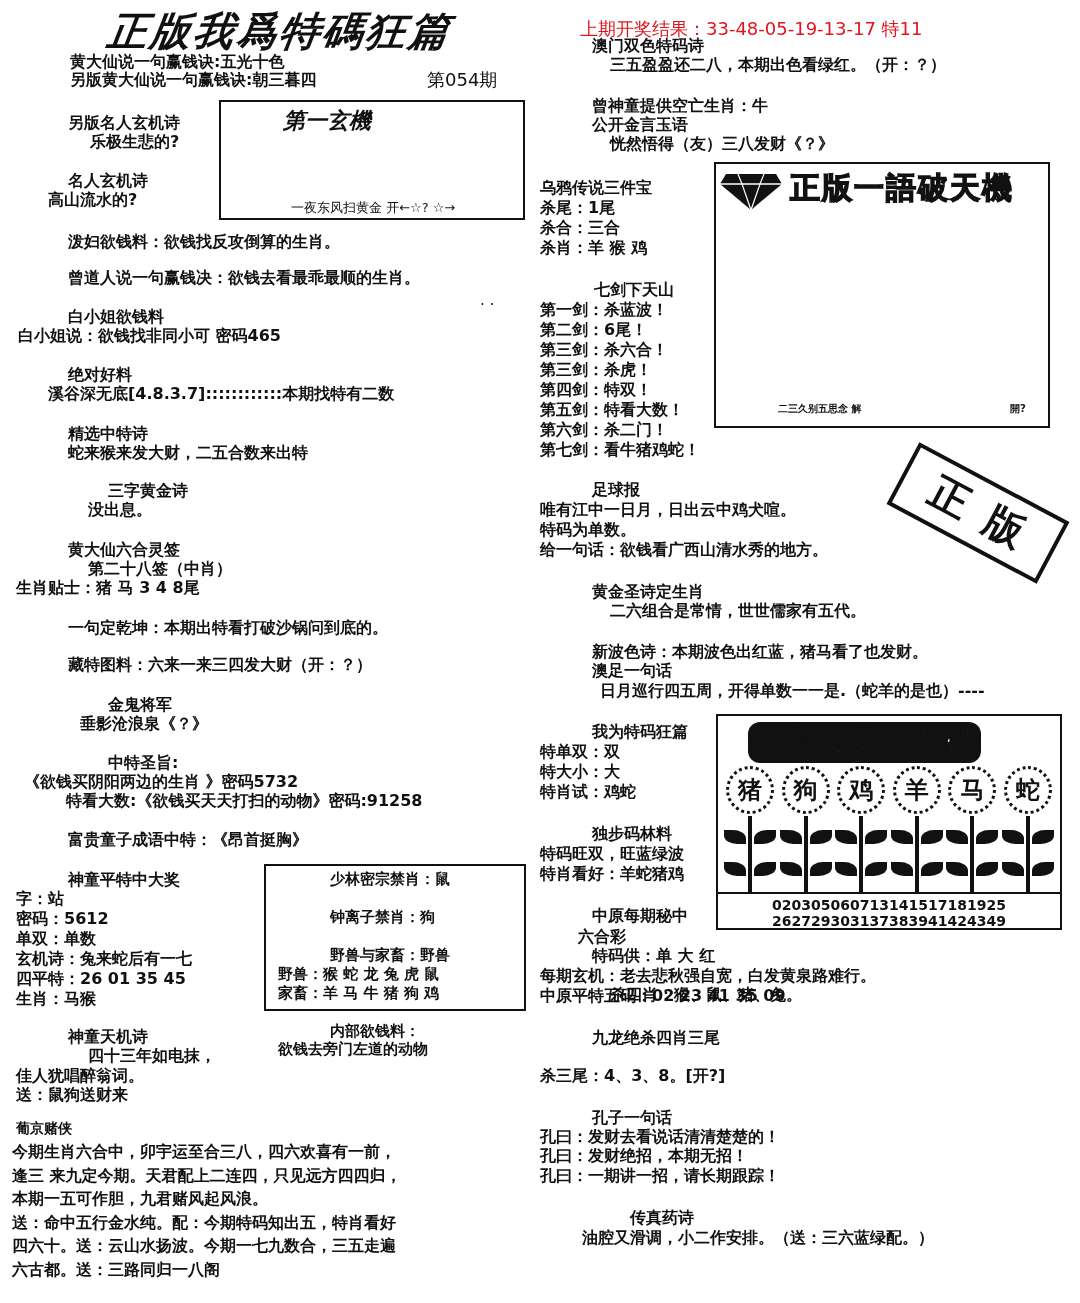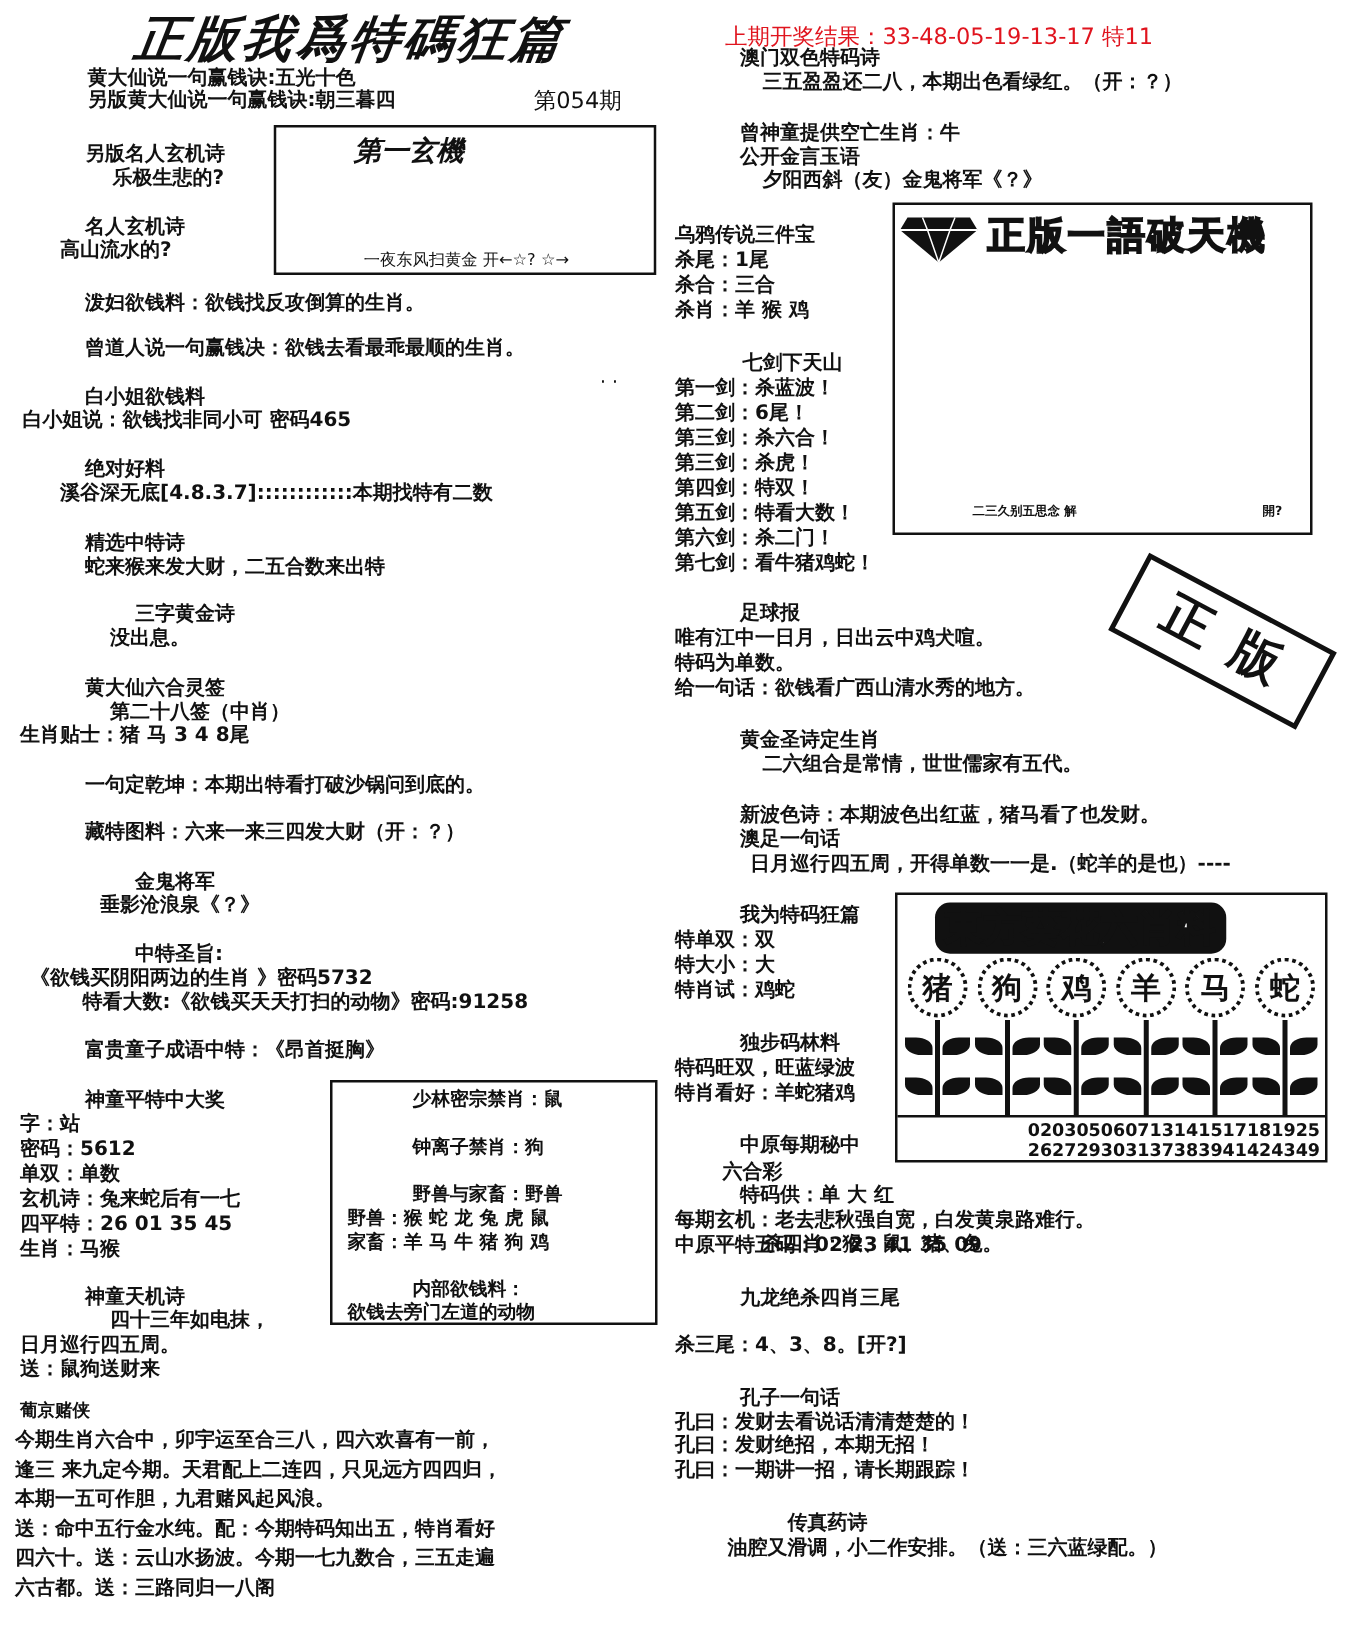--- a/index.html
+++ b/index.html
@@ -48,22 +48,22 @@
     width: 48px; height: 48px; border-radius: 50%; border: 3px dotted #111;
     margin: 0 auto; display: flex; align-items: center; justify-content: center;
     font-size: 24px; font-weight: 900;
   }
   .flower .stem { position: absolute; left: 24px; top: 50px; width: 4px; height: 76px; background: #111; }
   .flower .leaf { position: absolute; width: 22px; height: 14px; background: #111; border-radius: 0 60% 0 60%; }
   .numbers {
     position: absolute; left: 0; top: 176px; width: 342px; border-top: 2px solid #111;
     font-size: 14px; padding: 3px 4px 0 4px; line-height: 16px;
   }
-  .numbers .row { display: flex; justify-content: flex-end; }
-  .box4 { left: 264px; top: 864px; width: 262px; height: 196px; text-align: right; }
+  .numbers .row { display: flex; justify-content: center; }
+  .box4 { left: 264px; top: 864px; width: 262px; height: 147px; text-align: right; }
   .box4 .l { position: absolute; font-size: 15px; line-height: 18px; white-space: nowrap; }
 </style>
 </head>
 <body>
 
 <div class="abs title">正版我爲特碼狂篇</div>
 <div class="abs result">上期开奖结果：33-48-05-19-13-17 特11</div>
 <div class="abs issue">第054期</div>
 
 <div class="abs t16" style="left:70px;top:52px">黄大仙说一句赢钱诀:五光十色</div>
@@ -114,21 +114,21 @@
 <div class="abs t16" style="left:68px;top:870px">神童平特中大奖</div>
 <div class="abs t16" style="left:16px;top:889px">字：站</div>
 <div class="abs t16" style="left:16px;top:909px">密码：5612</div>
 <div class="abs t16" style="left:16px;top:929px">单双：单数</div>
 <div class="abs t16" style="left:16px;top:949px">玄机诗：兔来蛇后有一七</div>
 <div class="abs t16" style="left:16px;top:969px">四平特：26   01   35   45</div>
 <div class="abs t16" style="left:16px;top:989px">生肖：马猴</div>
 
 <div class="abs t16" style="left:68px;top:1027px">神童天机诗</div>
 <div class="abs t16" style="left:88px;top:1046px">四十三年如电抹，</div>
-<div class="abs t16" style="left:16px;top:1066px">日月巡行四五周。</div>
+<div class="abs t16" style="left:16px;top:1066px">佳人犹唱醉翁词。</div>
 <div class="abs t16" style="left:16px;top:1085px">送：鼠狗送财来</div>
 
 <div class="box box4">
   <div class="l" style="left:64px;top:4px">少林密宗禁肖：鼠</div>
   <div class="l" style="left:64px;top:42px">钟离子禁肖：狗</div>
   <div class="l" style="left:64px;top:80px">野兽与家畜：野兽</div>
   <div class="l" style="left:12px;top:99px">野兽：猴 蛇 龙 兔 虎 鼠</div>
   <div class="l" style="left:12px;top:118px">家畜：羊 马 牛 猪 狗 鸡</div>
   <div class="l" style="left:64px;top:156px">内部欲钱料：</div>
   <div class="l" style="left:12px;top:174px">欲钱去旁门左道的动物</div>
@@ -139,21 +139,21 @@
 <div class="abs t16" style="left:12px;top:1166px">逢三 来九定今期。天君配上二连四，只见远方四四归，</div>
 <div class="abs t16" style="left:12px;top:1189px">本期一五可作胆，九君赌风起风浪。</div>
 <div class="abs t16" style="left:12px;top:1213px">送：命中五行金水纯。配：今期特码知出五，特肖看好</div>
 <div class="abs t16" style="left:12px;top:1236px">四六十。送：云山水扬波。今期一七九数合，三五走遍</div>
 <div class="abs t16" style="left:12px;top:1260px">六古都。送：三路同归一八阁</div>
 
 <div class="abs t16" style="left:592px;top:36px">澳门双色特码诗</div>
 <div class="abs t16" style="left:610px;top:55px">三五盈盈还二八，本期出色看绿红。（开：？）</div>
 <div class="abs t16" style="left:592px;top:96px">曾神童提供空亡生肖：牛</div>
 <div class="abs t16" style="left:592px;top:115px">公开金言玉语</div>
-<div class="abs t16" style="left:610px;top:134px">夕阳西斜（友）金鬼将军《？》</div>
+<div class="abs t16" style="left:610px;top:134px">恍然悟得（友）三八发财《？》</div>
 
 <div class="abs t16" style="left:540px;top:178px">乌鸦传说三件宝</div>
 <div class="abs t16" style="left:540px;top:198px">杀尾：1尾</div>
 <div class="abs t16" style="left:540px;top:218px">杀合：三合</div>
 <div class="abs t16" style="left:540px;top:238px">杀肖：羊 猴 鸡</div>
 
 <div class="abs t16" style="left:594px;top:280px">七剑下天山</div>
 <div class="abs t16" style="left:540px;top:300px">第一剑：杀蓝波！</div>
 <div class="abs t16" style="left:540px;top:320px">第二剑：6尾！</div>
 <div class="abs t16" style="left:540px;top:340px">第三剑：杀六合！</div>

